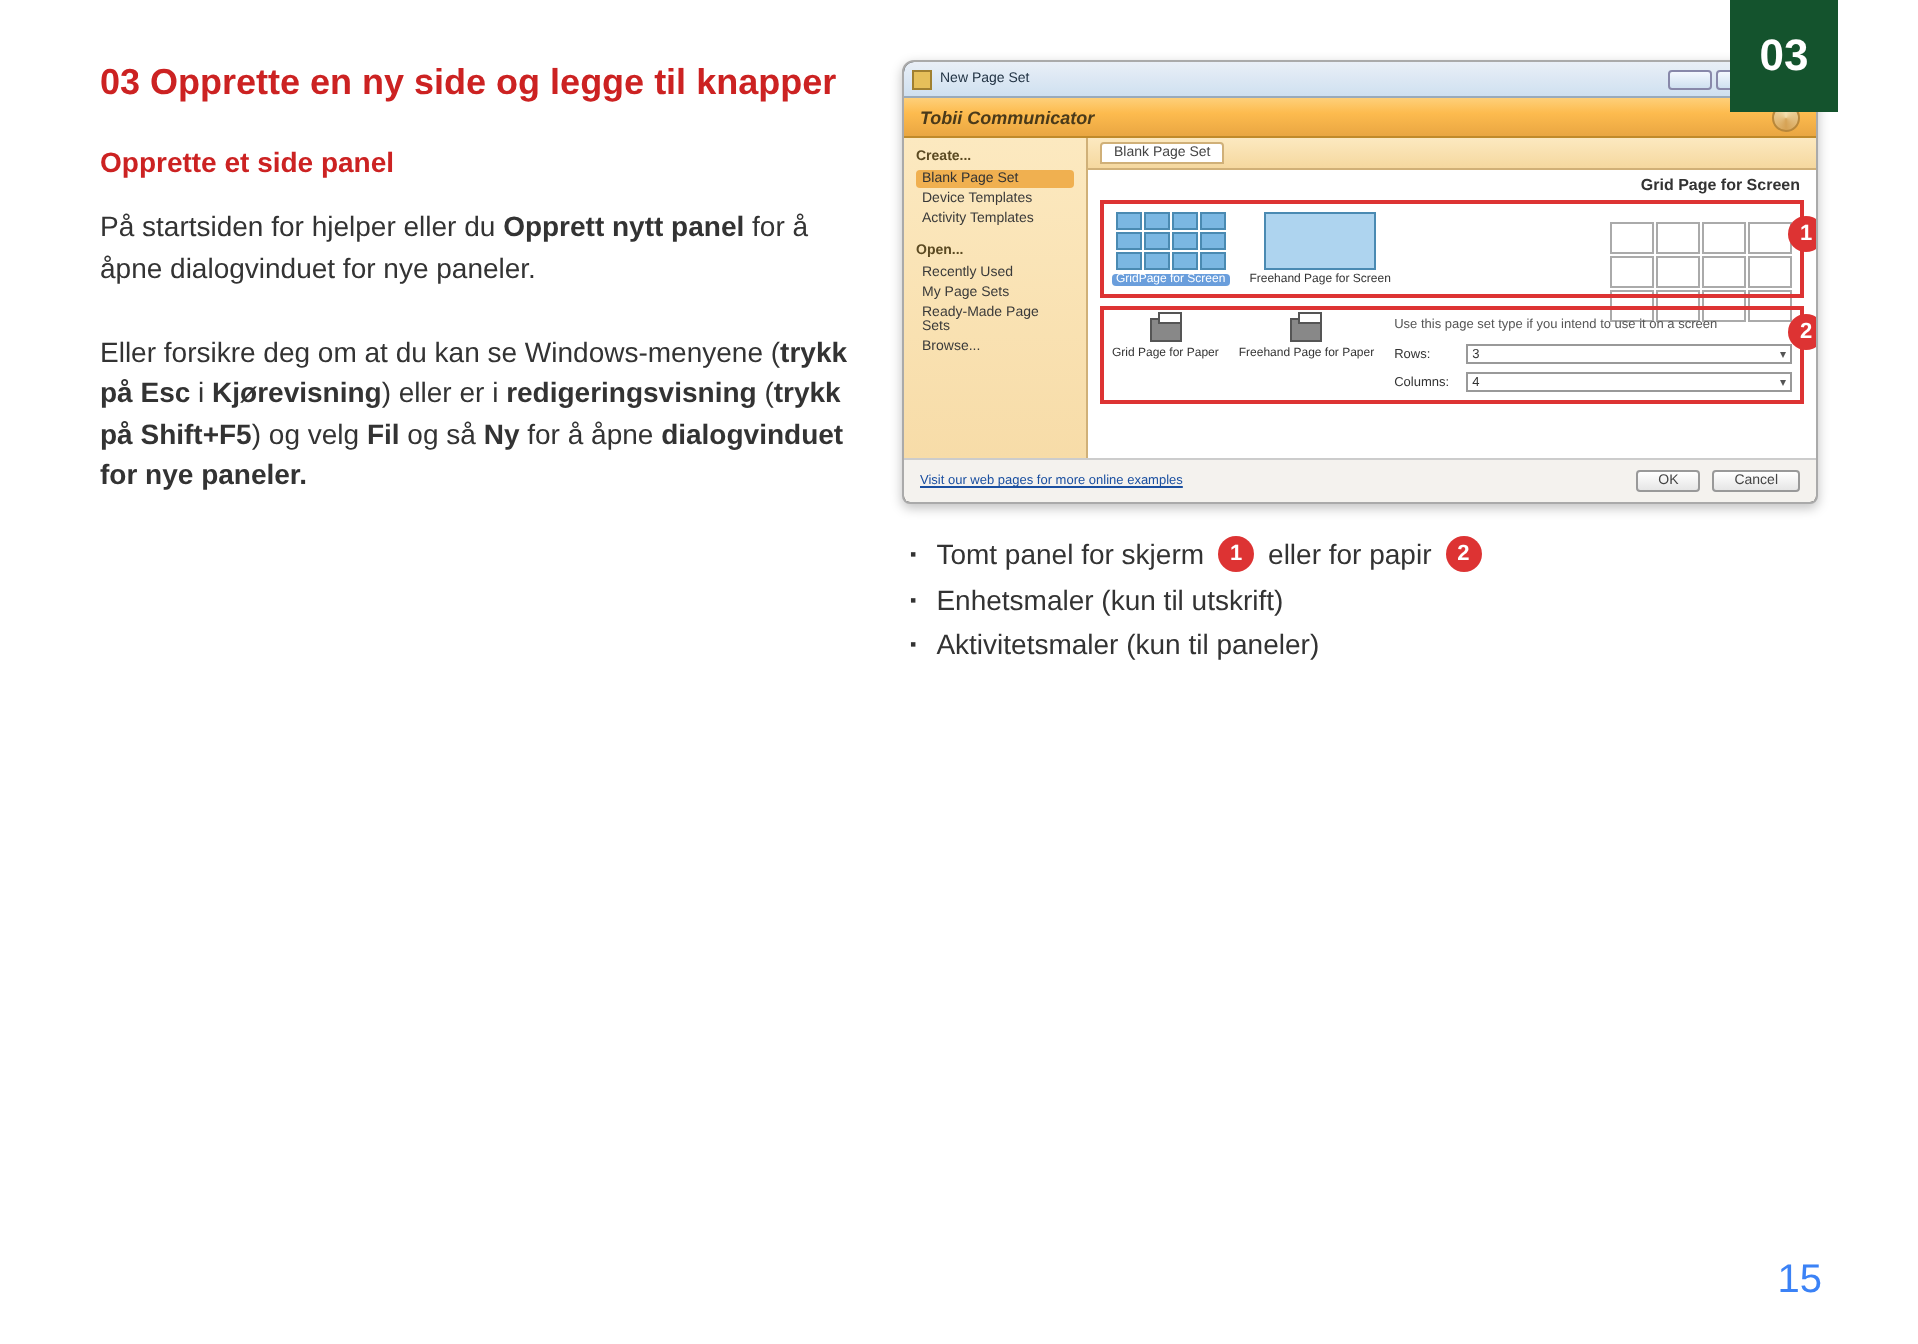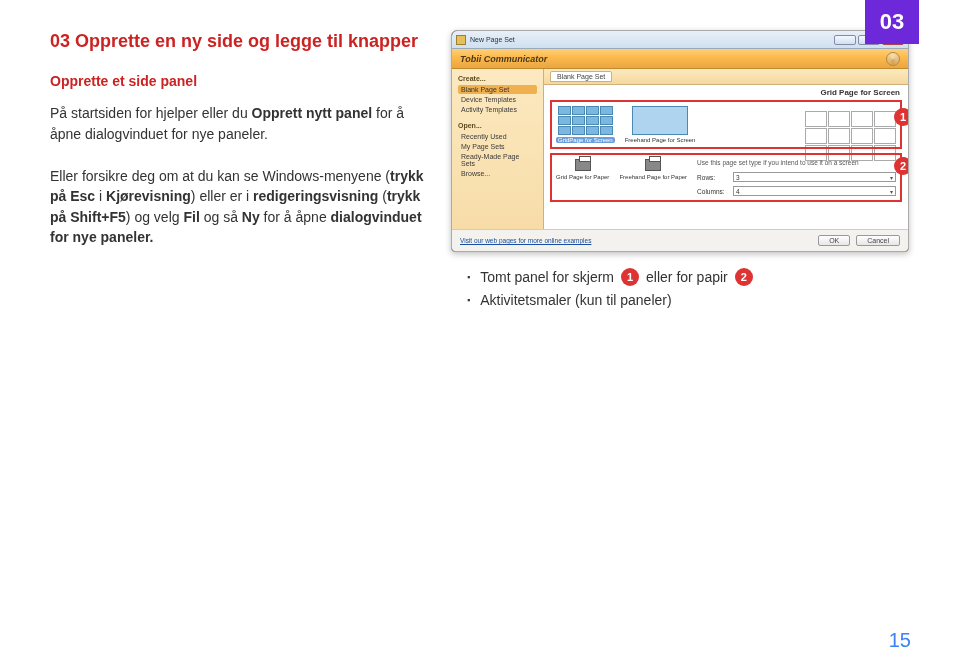--- a/index.html
+++ b/index.html
@@ -16,22 +16,22 @@
   .columns { display: flex; gap: 21px; }
   .left-col { flex: 0 0 380px; }
   .right-col { flex: 1; }
   .heading-red { color: #cc2222; font-weight: bold; font-size: 18px; line-height: 1.3; margin-bottom: 20px; }
   .subhead-red { color: #cc2222; font-weight: bold; font-size: 14px; margin-bottom: 14px; }
   .para { font-size: 14px; line-height: 1.45; margin-bottom: 22px; }
   .bold { font-weight: bold; }
   .badge-top {
     position: absolute;
     top: 0; right: 40px;
-    width: 54px; height: 44px;
-    background: #6d28d9;
+    width: 54px; height: 56px;
+    background: #14532d;
     color: #fff;
     font-weight: bold;
     font-size: 22px;
     display: flex; align-items: center; justify-content: center;
   }
   .dialog-title { font-size: 14px; font-weight: bold; margin-bottom: 8px; }
 
   
   .dialog {
     border: 1px solid #aaa;
@@ -90,21 +90,21 @@
   .cfg-row { display:flex; align-items:center; margin-top:4px; gap:4px;}
   .cfg-row label { width:32px; }
   .cfg-row .sel { flex:1; border:1px solid #999; background:#fff; height:10px; display:flex; align-items:center; padding:0 2px;}
   .cfg-row .sel::after { content:"▾"; margin-left:auto; font-size:6px; color:#555;}
   .dlg-footer { display:flex; justify-content:space-between; align-items:center; padding:4px 8px; background:#f4f2ee; border-top:1px solid #ccc; height:22px;}
   .footer-link { color:#1a4fa0; text-decoration:underline; font-size:6.5px; }
   .fbtn { border:1px solid #999; background:linear-gradient(#fff,#e6e6e6); padding:1px 10px; font-size:7px; border-radius:2px; margin-left:4px;}
 
   .under-dialog { margin-top: 16px; }
   .under-title { font-weight: bold; font-size: 14px; margin-bottom: 10px; }
-  ul.bullets { list-style: none; margin: 16px; padding: 0; }
+  ul.bullets { list-style: none; margin: 4px; padding: 0; }
   ul.bullets li { font-size: 14px; margin-bottom: 6px; display: flex; align-items: center; gap: 4px; }
   ul.bullets li::before { content: "▪"; color: #333; margin-right: 6px; font-size: 9px; }
   .inline-badge {
     display: inline-flex;
     width: 18px; height: 18px;
     background: #d33;
     color: #fff;
     border-radius: 50%;
     font-size: 11px;
     font-weight: bold;
@@ -255,20 +255,23 @@
 
     <div class="under-dialog">
       <ul class="bullets">
         <li>
           <span>Tomt panel for skjerm </span>
           <span class="inline-badge">1</span>
           <span> eller for papir </span>
           <span class="inline-badge">2</span>
         </li>
         <li>
+            <span>Enhetsmaler (kun til utskrift)</span>
+          </li>
+        <li>
             <span>Aktivitetsmaler (kun til paneler)</span>
           </li>
       </ul>
     </div>
 
   </div>
 </div>
 
 <div class="page-num">15</div>
 

